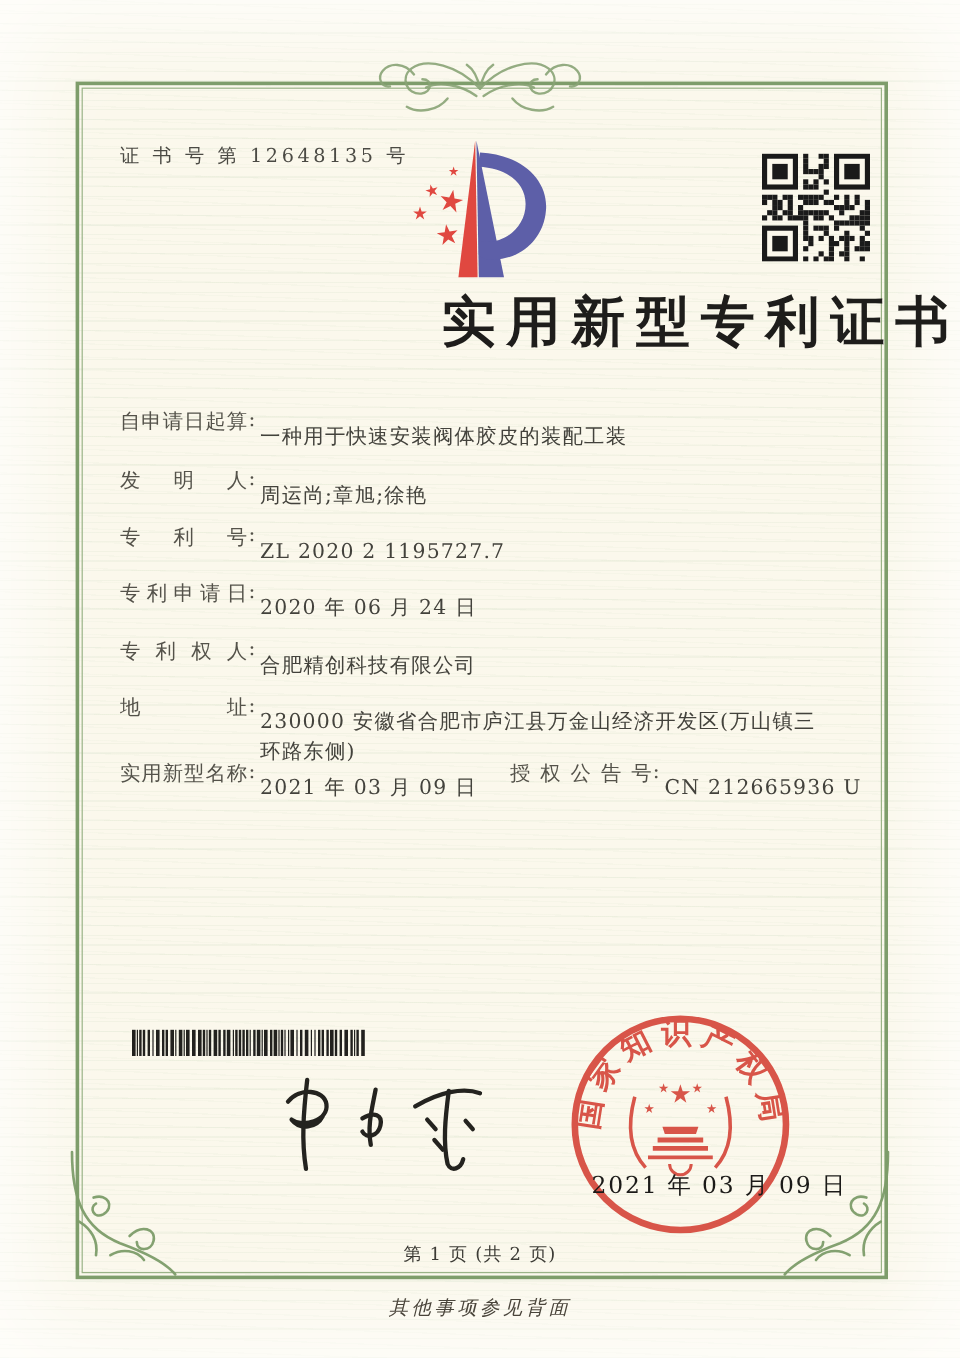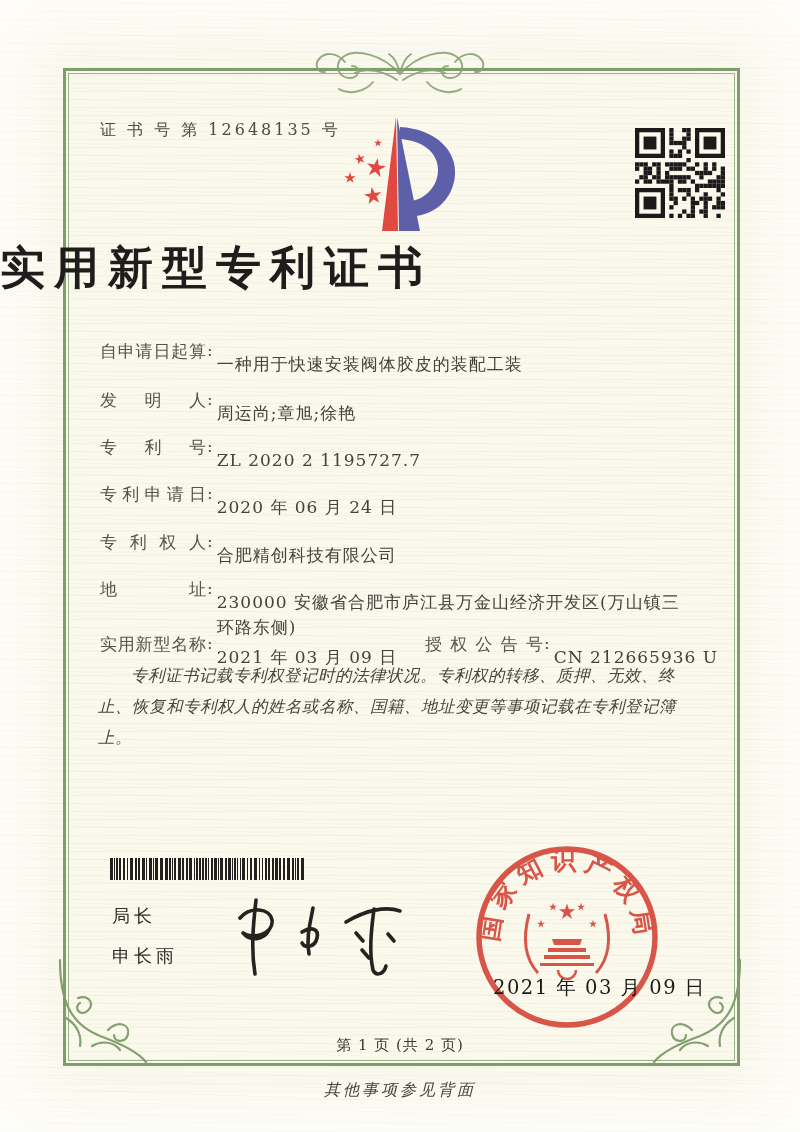--- a/index.html
+++ b/index.html
@@ -21,21 +21,21 @@
     position:absolute;left:2px;top:2px;right:2px;bottom:2px;
     border:1px solid #9ab387;
   }
   .cert-no{
     position:absolute;left:100px;top:120px;
     font-size:16px;letter-spacing:3px;color:#4b4a44;
   }
   .logo{position:absolute;left:333px;top:112px;width:138px;height:126px;}
   .qr{position:absolute;left:635px;top:128px;width:90px;height:90px;}
   .title{
-    position:absolute;left:0;top:238px;width:100%;text-align:left;
+    position:absolute;left:0;top:238px;width:100%;text-align:right;
     font-size:45px;font-weight:600;letter-spacing:9px;color:#1e1d1b;
   }
   .fields{position:absolute;left:100px;top:0;width:620px;font-size:17px;}
   .frow{position:absolute;left:0;white-space:nowrap;}
   .flabel{
     display:inline-block;width:106px;
     text-align:justify;text-align-last:justify;
     color:#54524a;vertical-align:top;
   }
   .fcolon{display:inline-block;margin:0 4px 0 1px;color:#54524a;vertical-align:top;}
@@ -309,21 +309,20 @@
     </div>
     <div class="frow" style="top:633px">
       <span class="flabel">实用新型名称</span><span class="fcolon">:</span><span class="fvalue" style="width:190px">2021 年 03 月 09 日</span>
       <span class="grant-no">
         <span class="flabel">授权公告号</span><span class="fcolon">:</span><span class="fvalue" style="width:170px">CN 212665936 U</span>
       </span>
     </div>
   </div>
 
   <div class="paras">
-    <p>专利证书记载专利权登记时的法律状况。专利权的转移、质押、无效、终止、恢复和专利权人的姓名或名称、国籍、地址变更等事项记载在专利登记簿上。</p>
   </div>
 
   <svg class="barcode" id="barcode-svg" viewBox="0 0 200 22">
       <rect x="0" y="0" width="3" height="22" fill="#22211e"></rect>
       <rect x="4" y="0" width="1" height="22" fill="#22211e"></rect>
       <rect x="6" y="0" width="2" height="22" fill="#22211e"></rect>
       <rect x="9" y="0" width="2" height="22" fill="#22211e"></rect>
       <rect x="13" y="0" width="2" height="22" fill="#22211e"></rect>
       <rect x="17" y="0" width="1" height="22" fill="#22211e"></rect>
       <rect x="20" y="0" width="3" height="22" fill="#22211e"></rect>
@@ -371,24 +370,20 @@
       <rect x="165" y="0" width="3" height="22" fill="#22211e"></rect>
       <rect x="169" y="0" width="2" height="22" fill="#22211e"></rect>
       <rect x="173" y="0" width="2" height="22" fill="#22211e"></rect>
       <rect x="177" y="0" width="3" height="22" fill="#22211e"></rect>
       <rect x="182" y="0" width="2" height="22" fill="#22211e"></rect>
       <rect x="185" y="0" width="1" height="22" fill="#22211e"></rect>
       <rect x="187" y="0" width="2" height="22" fill="#22211e"></rect>
       <rect x="191" y="0" width="3" height="22" fill="#22211e"></rect>
     </svg>
 
-  <div class="signer">
-    <div>局长</div>
-    <div>申长雨</div>
-  </div>
 
   <svg class="signature" viewBox="0 0 205 110">
     <g fill="none" stroke="#24231f" stroke-width="3.6" stroke-linecap="round" stroke-linejoin="round">
       <path d="M38,22 C35,48 33,72 37,96"></path>
       <path d="M22,40 C32,28 52,30 54,42 C56,56 34,62 25,55 C32,64 46,62 51,52"></path>
       <path d="M95,30 C92,46 88,60 91,76"></path>
       <path d="M84,54 C94,48 101,51 99,60 C97,69 87,71 84,65"></path>
       <path d="M128,44 C148,32 168,28 182,33"></path>
       <path d="M156,31 C153,54 151,74 155,92 C158,99 166,96 168,88"></path>
       <path d="M138,55 l7,8"></path>

